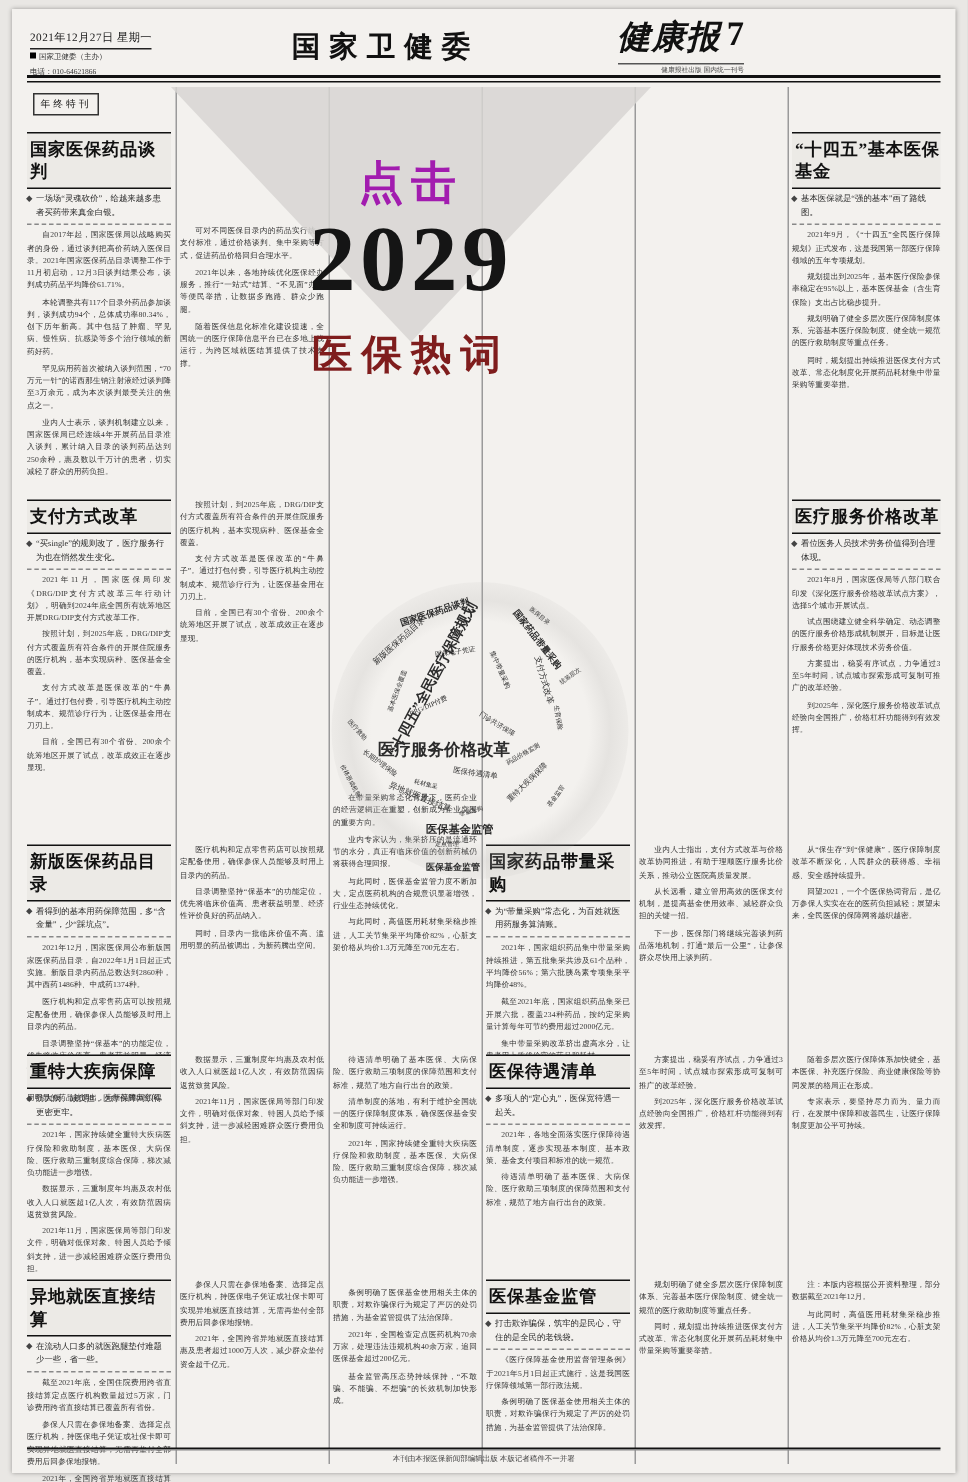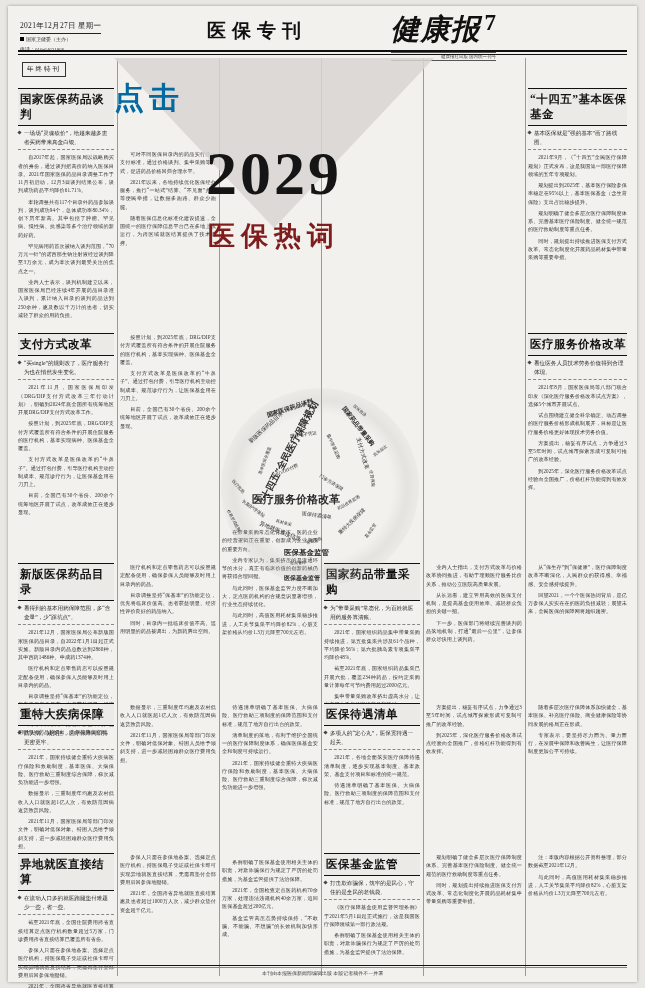--- a/index.html
+++ b/index.html
@@ -68,21 +68,21 @@
     letter-spacing: 6px;
     color: #111;
     font-family: "Liberation Serif", serif;
   }
   .logo {
     position: absolute;
     right: 10px; top: 4px;
     text-align: right;
   }
   .logo .brand {
-    font-size: 29px;
+    font-size: 22px;
     font-weight: bold;
     letter-spacing: 1px;
     color: #111;
     font-style: italic;
     display: inline-block;
   }
   .logo .pagenum {
     display: inline-block;
     font-size: 23px;
     font-weight: bold;
@@ -203,26 +203,26 @@
     left: 0; top: 0;
     width: 0; height: 0;
     border-left: 160px solid transparent;
     border-right: 160px solid transparent;
     border-top: 170px solid #d7d5d2;
     opacity: .85;
   }
   .hero .click {
     position: absolute;
     left: 0; right: 0;
-    top: 20px;
-    text-align: left;
+    top: 44px;
+    text-align: center;
     font-size: 30px;
     font-weight: bold;
     letter-spacing: 5px;
-    color: #0369a1;
+    color: #a21caf;
   }
   .hero .year {
     position: absolute;
     left: 0; right: 0;
     top: 80px;
     text-align: center;
     font-size: 62px;
     font-weight: bold;
     color: #151515;
     letter-spacing: 3px;
@@ -285,21 +285,21 @@
 
 <div class="page">
   <div class="paper">
 
     <div class="masthead">
       <div class="dateblock">
         <div class="dateline">2021年12月27日 星期一</div>
         <div class="sub1"><span class="sq"></span><span>国家卫健委（主办）</span></div>
         <div class="sub2">电话：010-64621866</div>
       </div>
-      <div class="headtitle">医保专刊</div>
+      <div class="headtitle">国家卫健委</div>
       <div class="logo">
         <div>
           <span class="brand">健康报</span><span class="pagenum">7</span>
         </div>
         <div class="smallbar">健康报社出版  国内统一刊号</div>
       </div>
     </div>
     <div class="rule"></div>
     <div class="rule2"></div>
 

